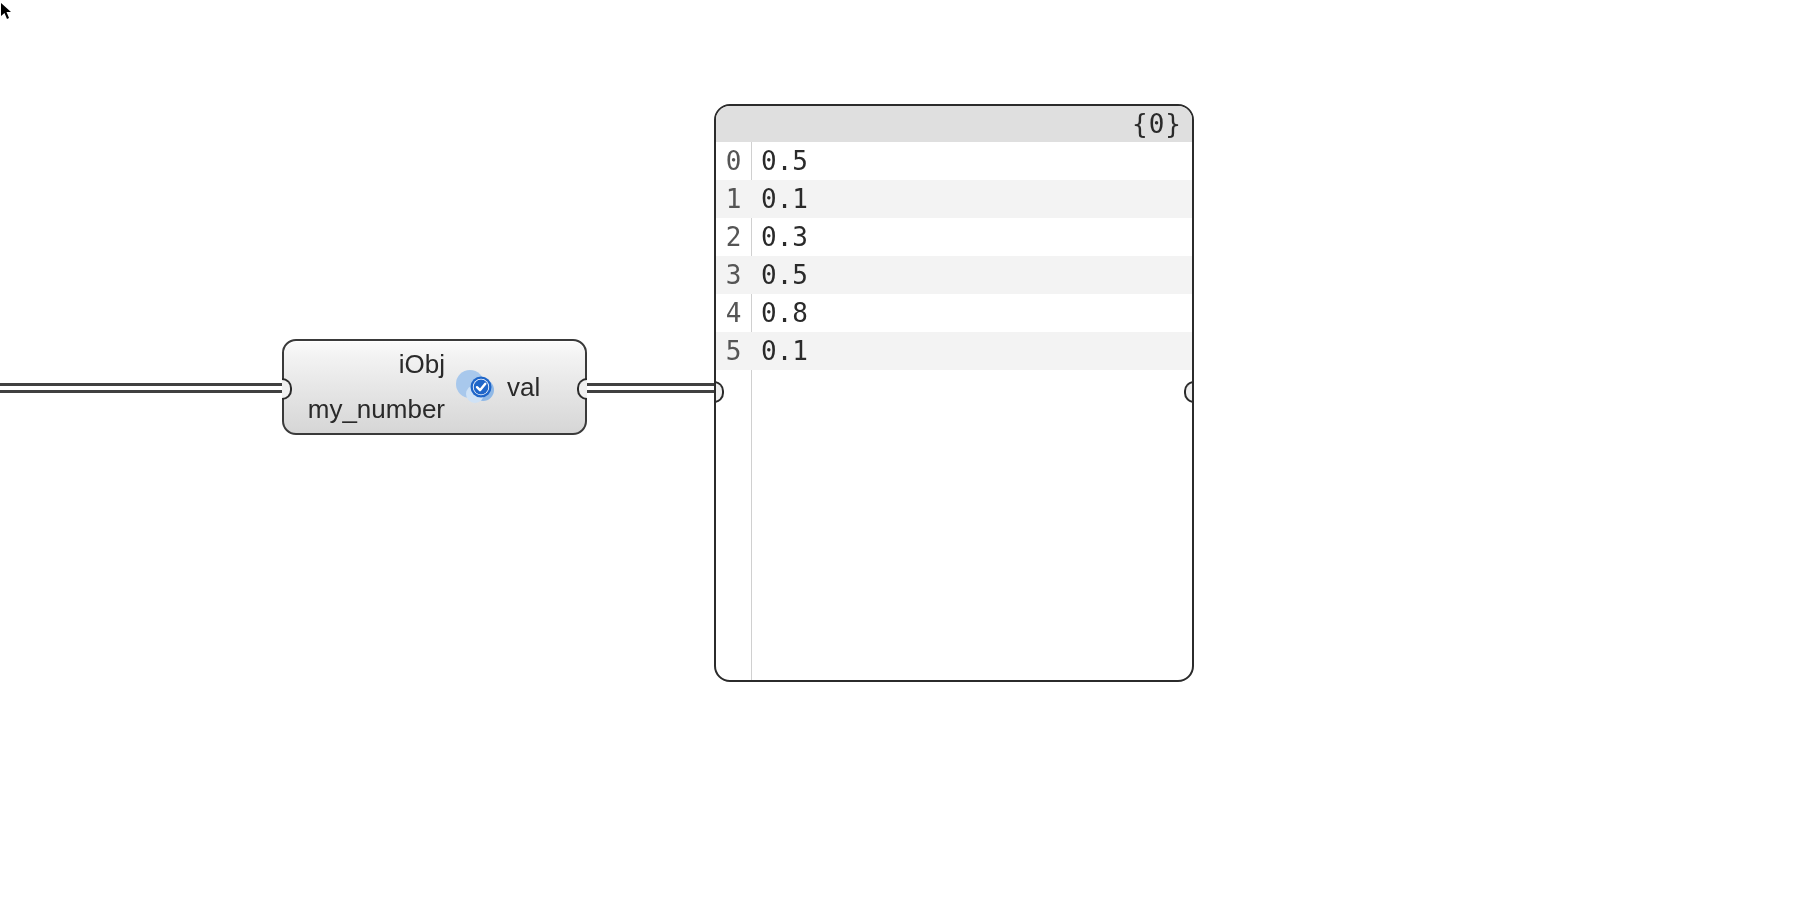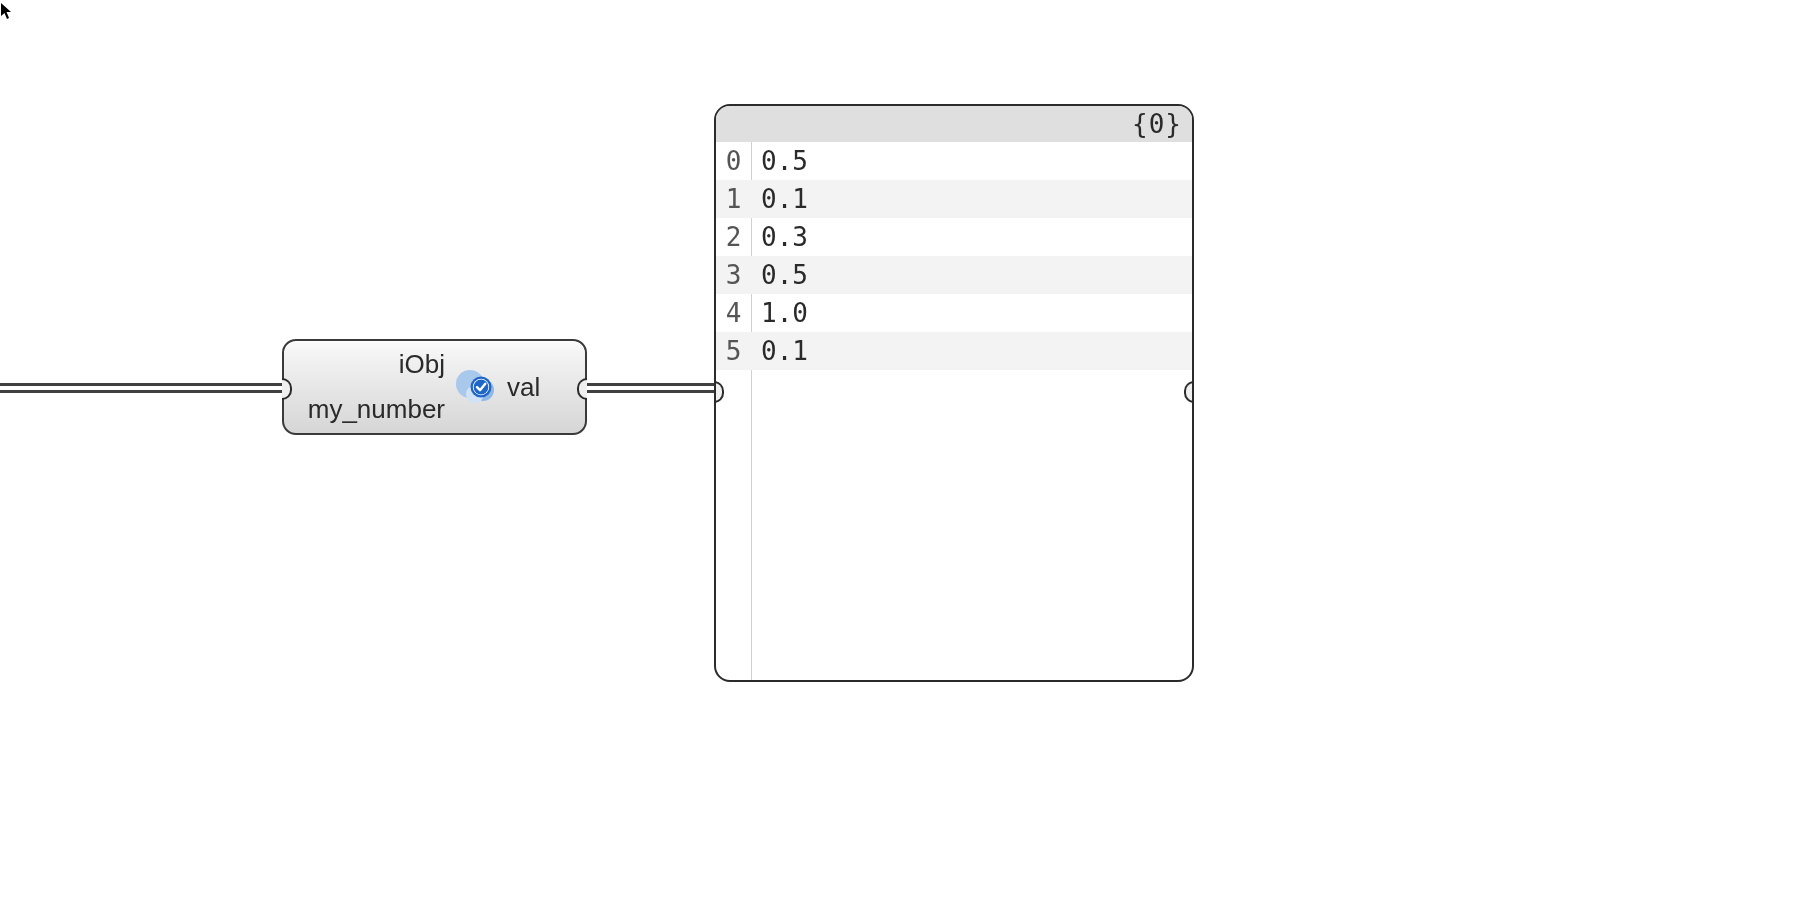--- a/index.html
+++ b/index.html
@@ -212,21 +212,21 @@
       <div class="panel-row">
         <span class="idx">2</span>
         <span class="val">0.3</span>
       </div>
       <div class="panel-row alt">
         <span class="idx">3</span>
         <span class="val">0.5</span>
       </div>
       <div class="panel-row">
         <span class="idx">4</span>
-        <span class="val">1.0</span>
+        <span class="val">0.8</span>
       </div>
       <div class="panel-row alt">
         <span class="idx">5</span>
         <span class="val">0.1</span>
       </div>
     </div>
   </div>
 </div>
 
 </body></html>

